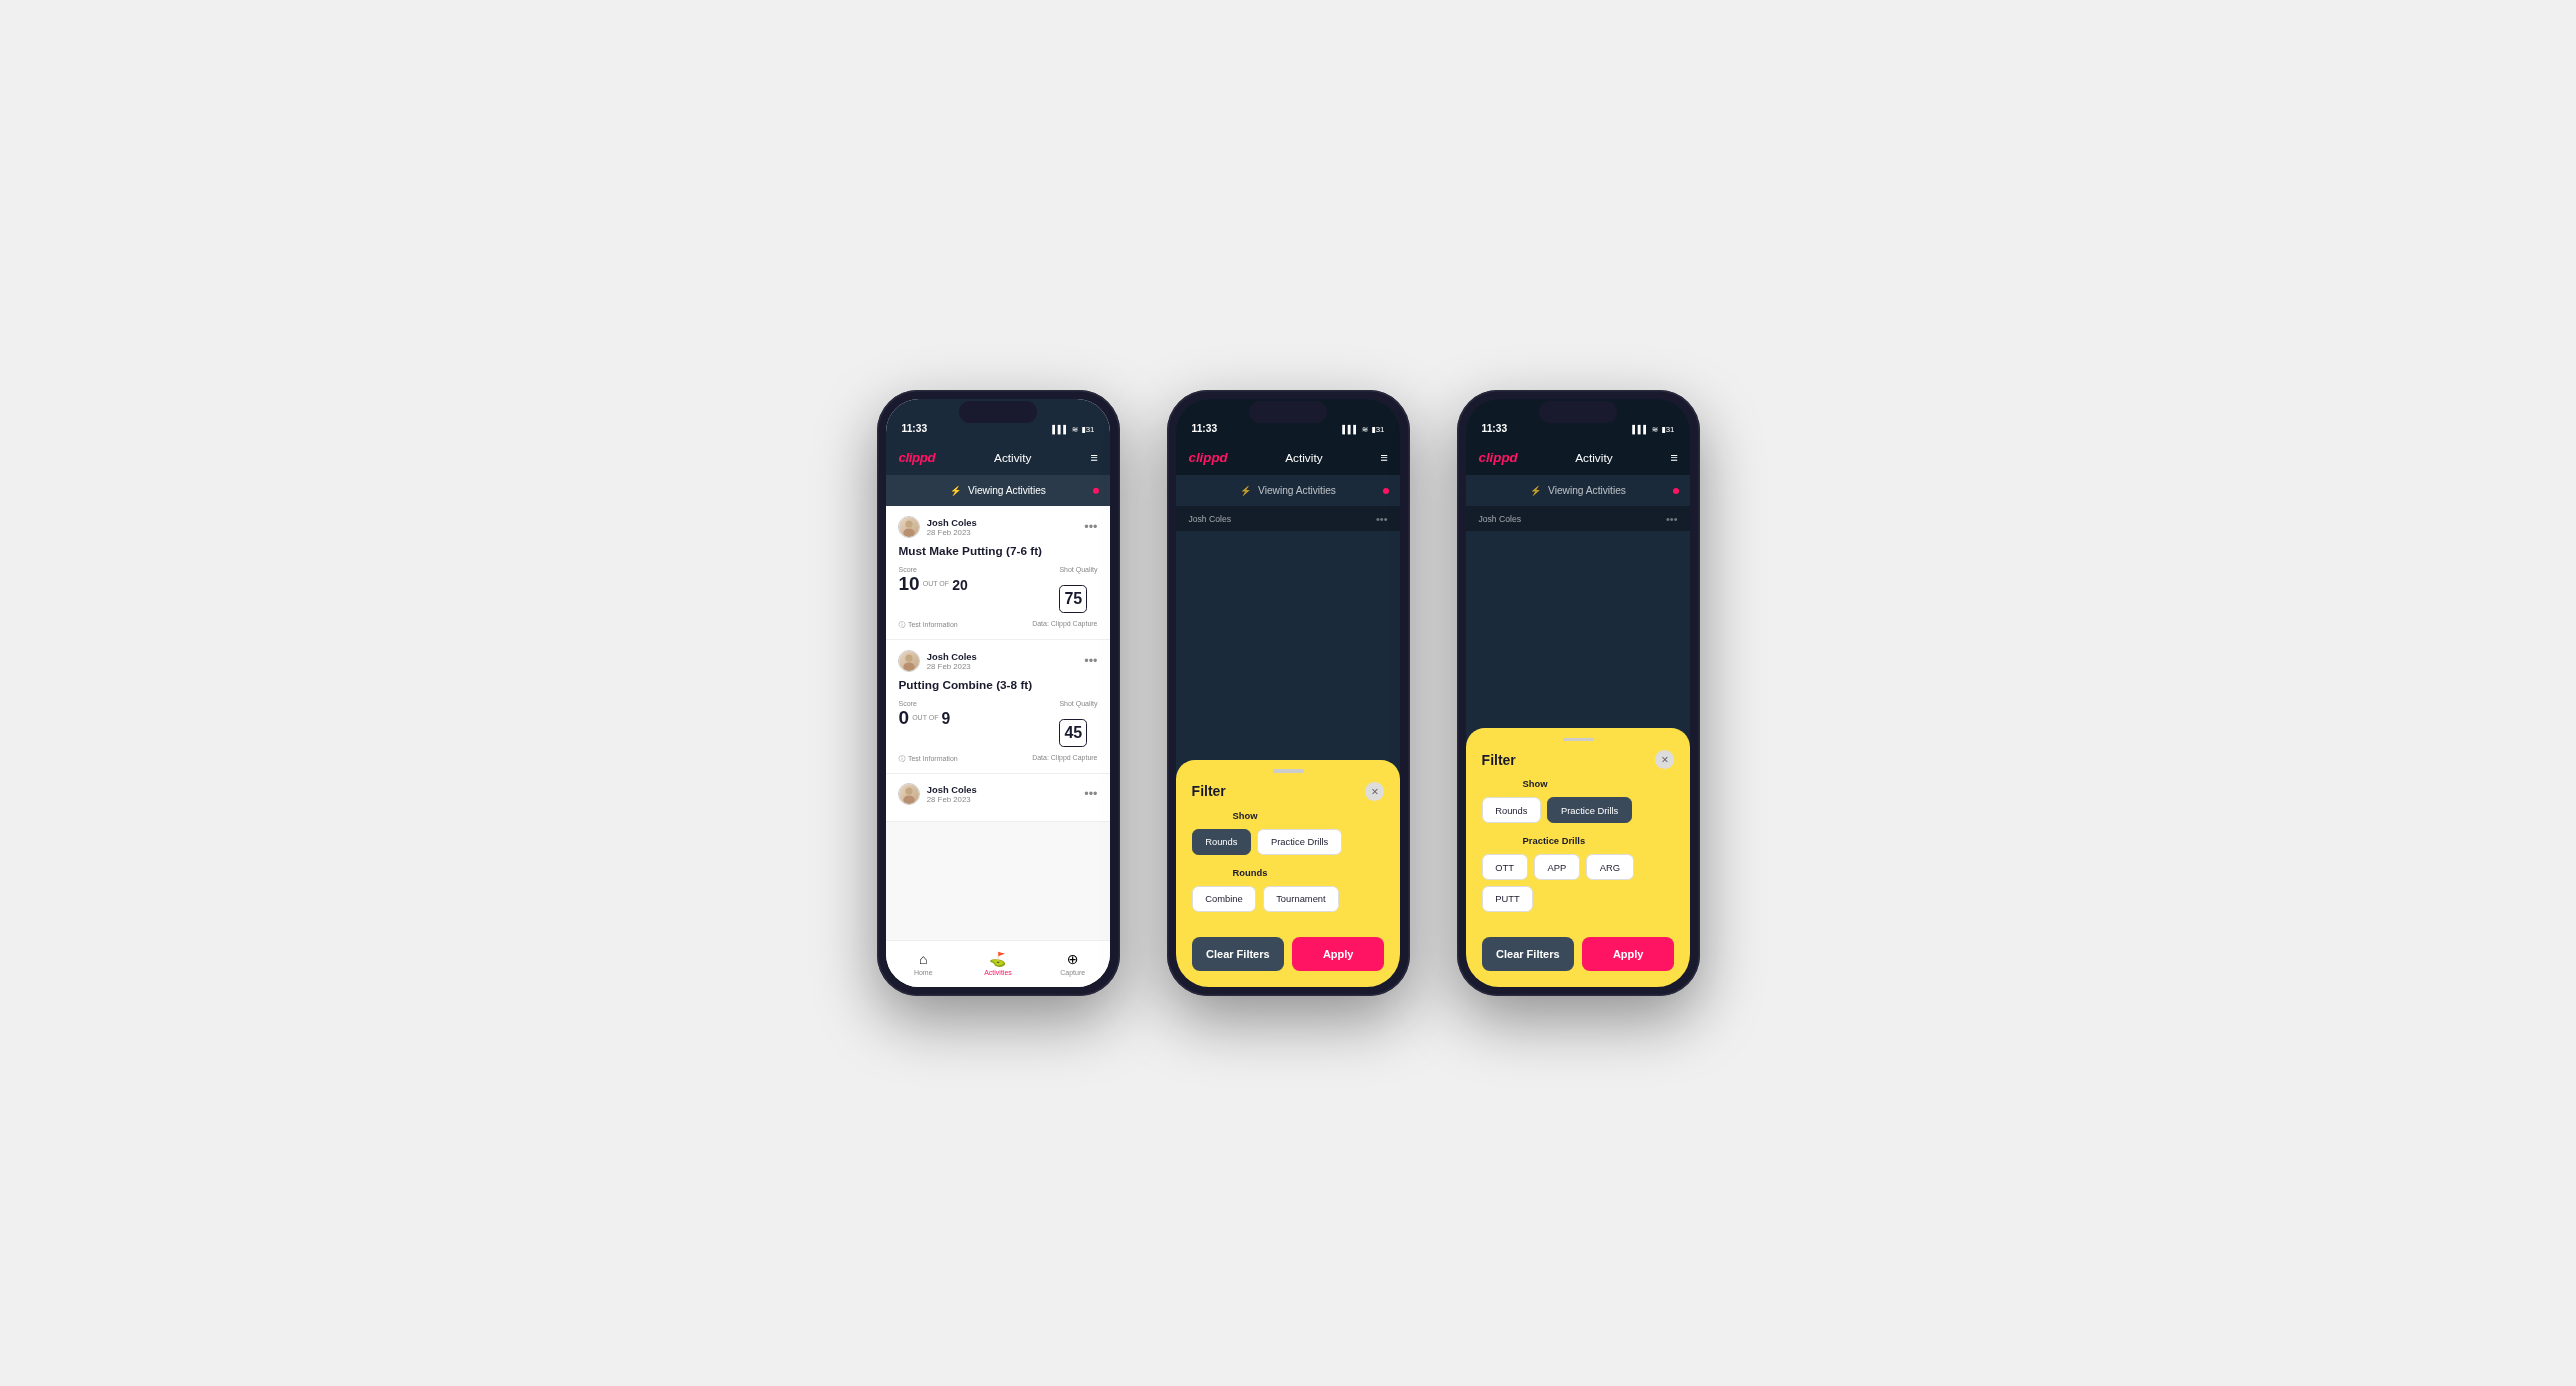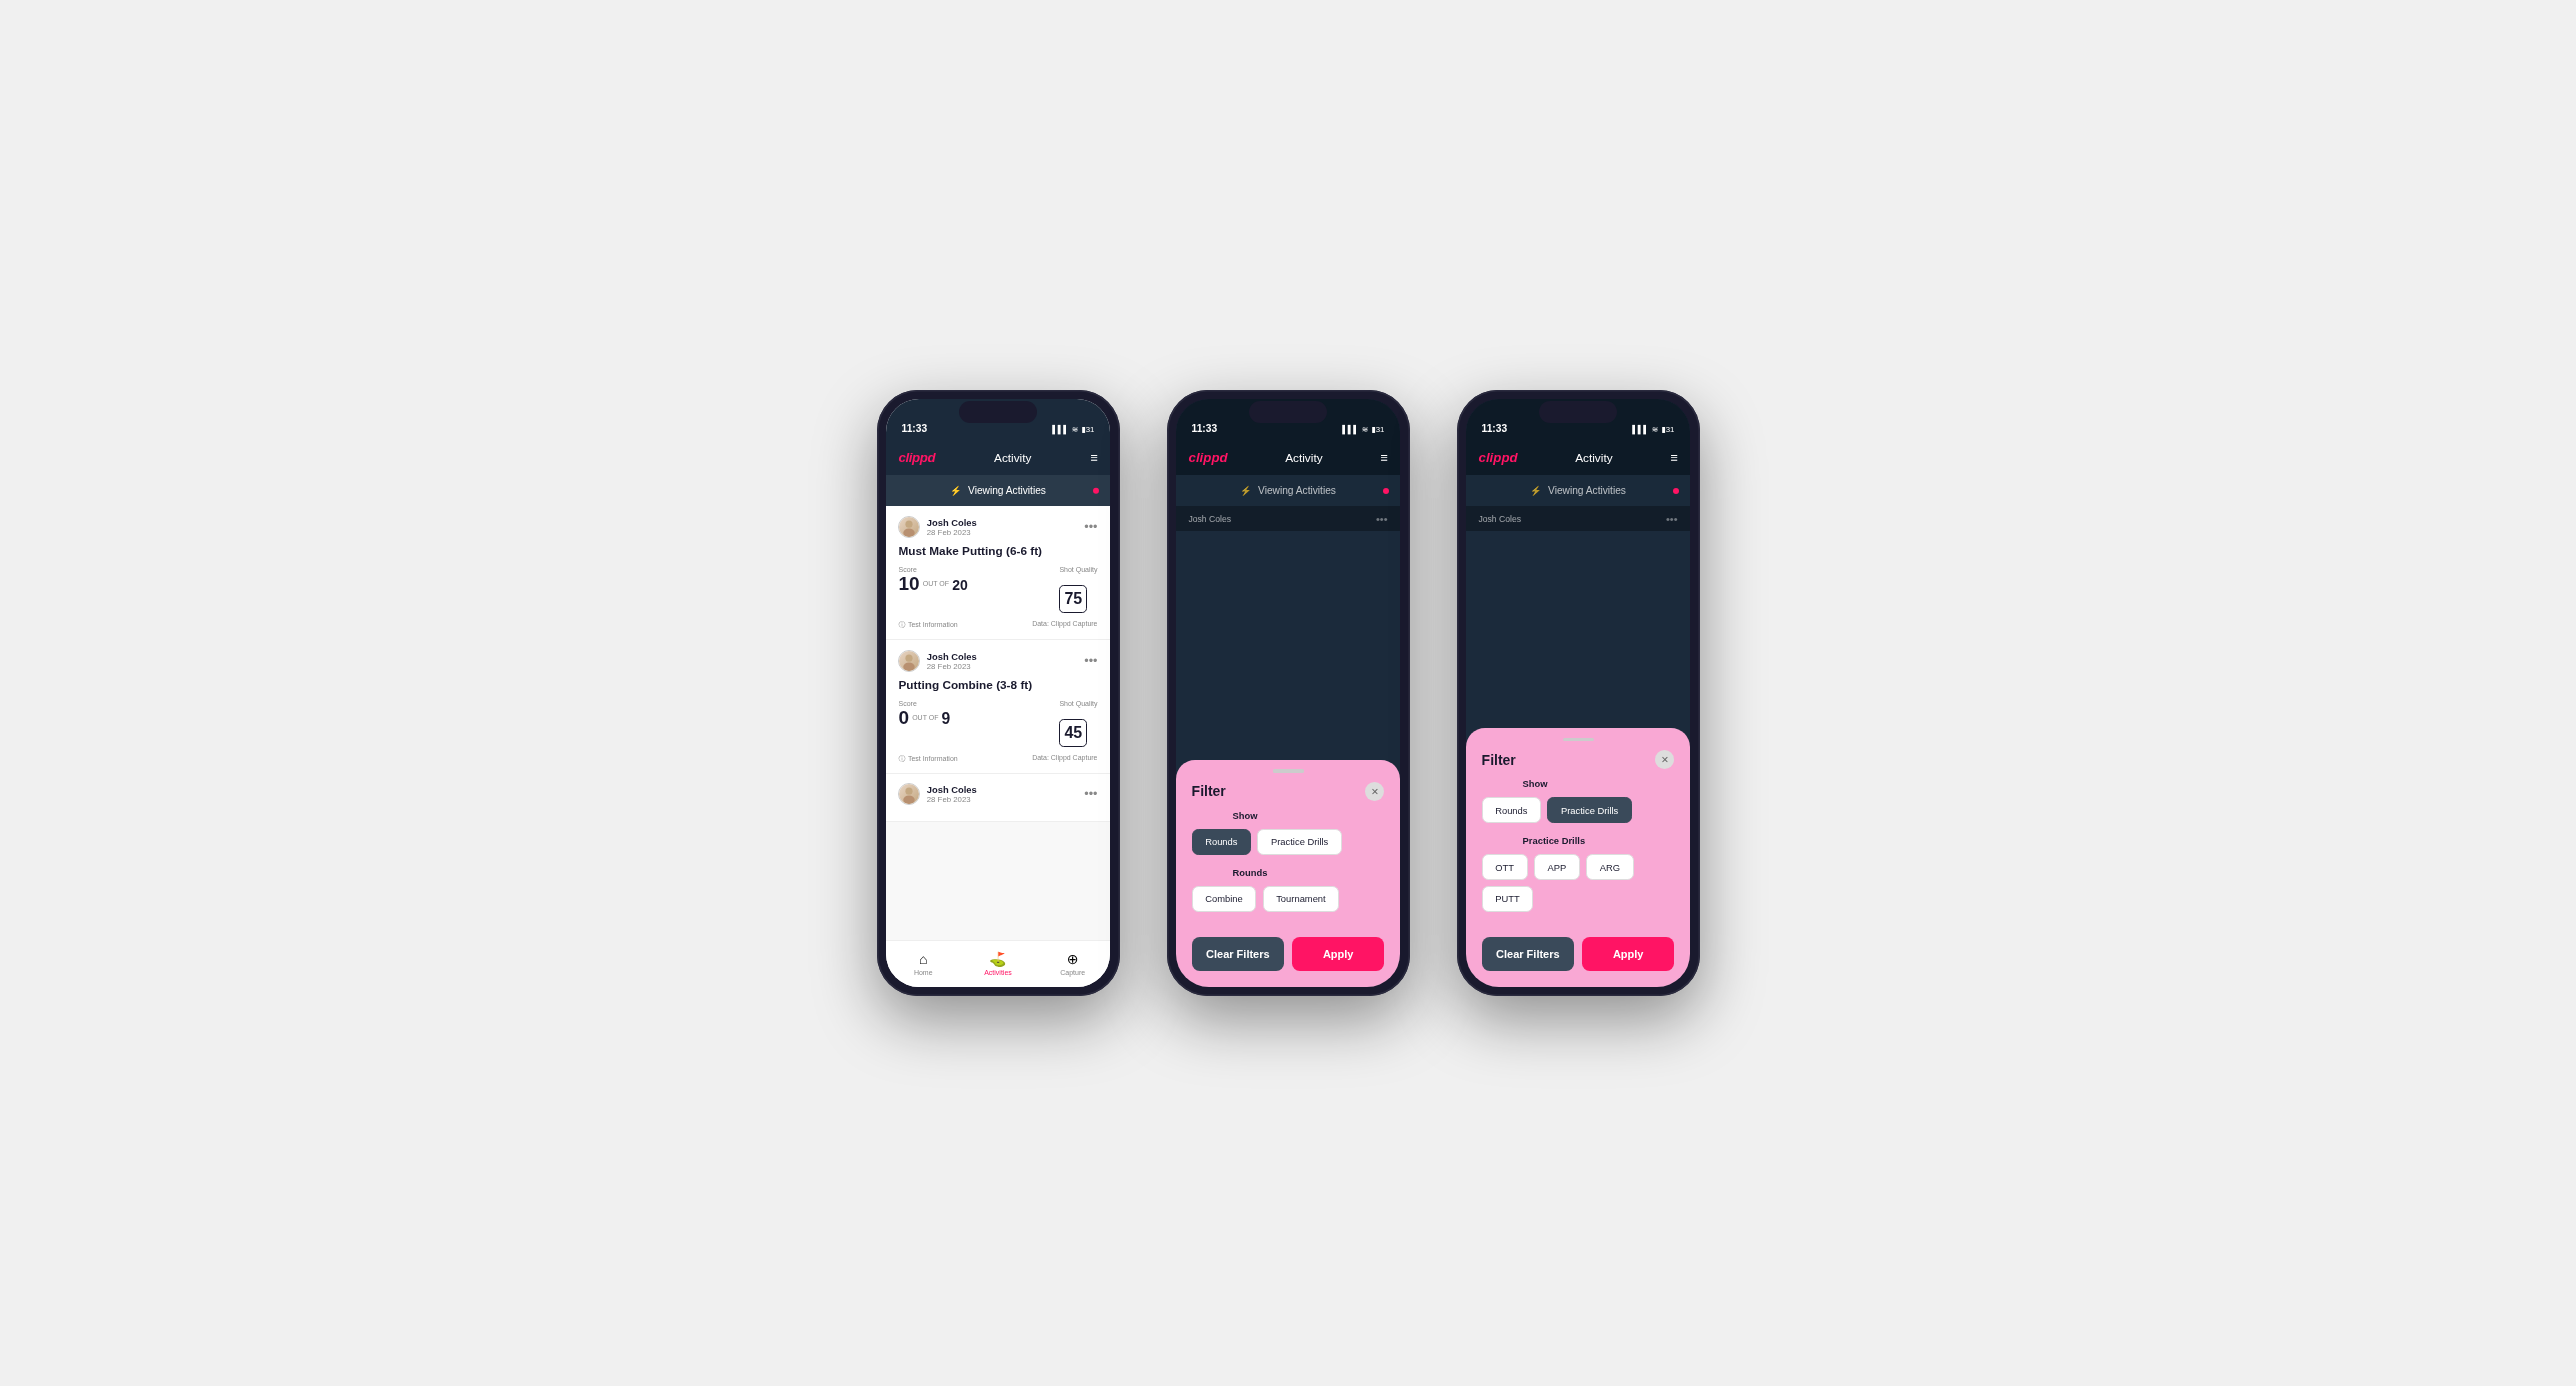--- a/index.html
+++ b/index.html
@@ -283,21 +283,21 @@
       color: #888;
     }
     .tab-label.active {
       color: #ff1464;
     }
     .tab-icon.active {
       color: #ff1464;
     }
     .filter-modal {
       position: relative;
-      background: #f9a8d4;
+      background: #fde047;
       border-radius: 19px 19px 0 0;
       padding: 0 0 15.7px;
       z-index: 10;
     }
     .modal-handle {
       width: 31px;
       height: 3.1px;
       background: #ccc;
       border-radius: 1.6px;
       margin: 9.4px auto 0;
@@ -453,21 +453,21 @@
                   </svg>
                 </div>
               </div>
               <div class="user-info">
                 <div class="name">Josh Coles</div>
                 <div class="date">28 Feb 2023</div>
               </div>
             </div>
             <span class="more-btn">•••</span>
           </div>
-          <div class="card-title">Must Make Putting (6-6 ft)</div>
+          <div class="card-title">Must Make Putting (7-6 ft)</div>
           <div class="card-stats">
             <div class="stat-group">
               <span class="stat-label">Score</span>
               <div class="stat-out-of">
                 <span class="stat-value">10</span>
                 <span class="out-of-text">OUT OF</span>
                 <span class="stat-value" style="font-size:14px;">20</span>
               </div>
             </div>
             <div style="flex:1;"></div>

